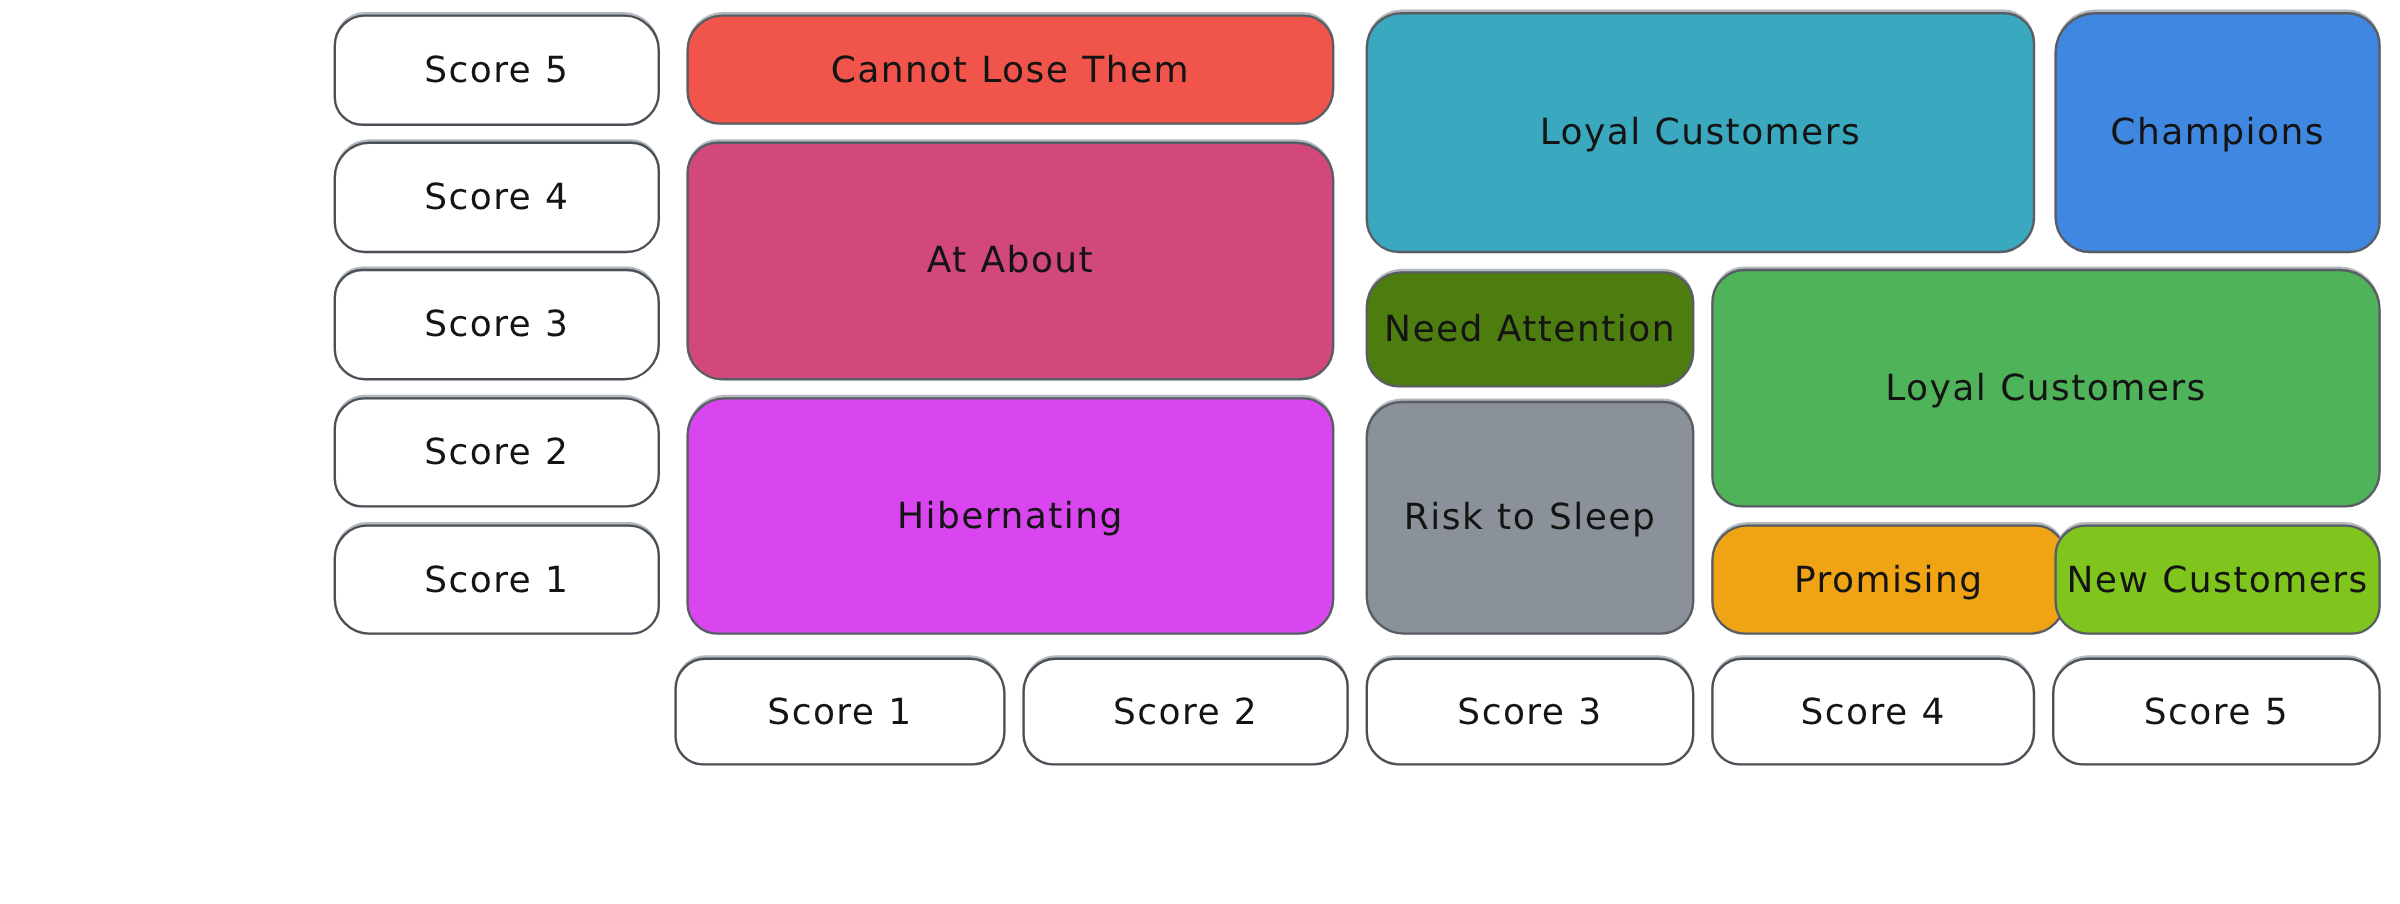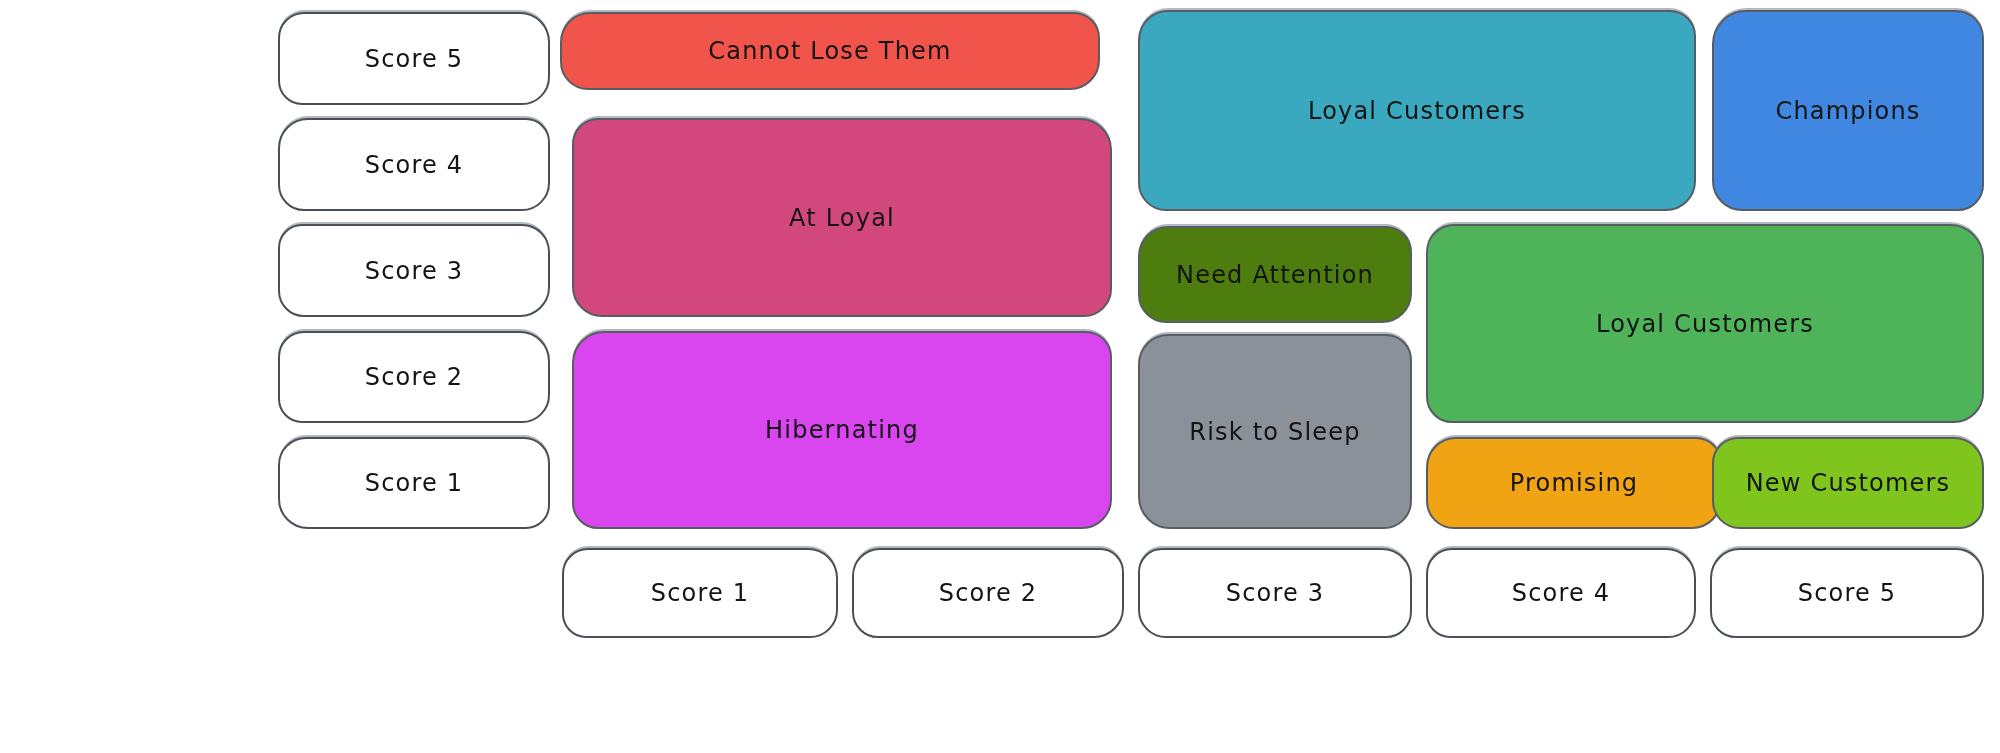--- a/index.html
+++ b/index.html
@@ -18,21 +18,21 @@
   }
   .box {
     position: absolute;
     display: flex;
     align-items: center;
     justify-content: center;
     box-sizing: border-box;
     border: 2.6px solid #43484e;
     border-radius: 26px 30px 28px 24px;
     box-shadow: 0 -3px 0 -1px #b3b9bf;
-    font-size: 24px;
+    font-size: 30px;
     letter-spacing: 1.2px;
     text-align: center;
     white-space: nowrap;
     background: #ffffff;
   }
   .plain {
     background: #ffffff;
     border-color: #4a5056;
   }
   .seg {
@@ -47,21 +47,21 @@
   .fscore-3        { left: 278px;  top: 224px; width: 272px;  height: 93px;  border-radius: 24px 28px 30px 26px; }
   .fscore-2        { left: 278px;  top: 331px; width: 272px;  height: 92px; }
   .fscore-1        { left: 278px;  top: 437px; width: 272px;  height: 92px;  border-radius: 28px 26px 24px 30px; }
   .rscore-1        { left: 562px;  top: 548px; width: 276px;  height: 90px; }
   .rscore-2        { left: 852px;  top: 548px; width: 272px;  height: 90px;  border-radius: 28px 24px 30px 26px; }
   .rscore-3        { left: 1138px; top: 548px; width: 274px;  height: 90px;  border-radius: 24px 30px 26px 28px; }
   .rscore-4        { left: 1426px; top: 548px; width: 270px;  height: 90px; }
   .rscore-5        { left: 1710px; top: 548px; width: 274px;  height: 90px;  border-radius: 30px 28px 24px 26px; }
   .recency-label   { left: 562px;  top: 650px; width: 1422px; height: 93px;  border-radius: 30px 34px 30px 36px; }
   
-  .cannot-lose     { left: 560px;  top: 12px;  width: 540px;  height: 78px; }
+  .cannot-lose     { left: 572px;  top: 12px;  width: 540px;  height: 92px; }
   .at-risk         { left: 572px;  top: 118px; width: 540px;  height: 199px; border-radius: 26px 32px 28px 30px; }
   .hibernating     { left: 572px;  top: 331px; width: 540px;  height: 198px; border-radius: 32px 26px 30px 26px; }
   .loyal-upper     { left: 1138px; top: 10px;  width: 558px;  height: 201px; }
   .champions       { left: 1712px; top: 10px;  width: 272px;  height: 201px; border-radius: 34px 28px 26px 30px; }
   .need-attention  { left: 1138px; top: 226px; width: 274px;  height: 97px; }
   .loyal-lower     { left: 1426px; top: 224px; width: 558px;  height: 199px; border-radius: 28px 34px 30px 26px; }
   .about-to-sleep  { left: 1138px; top: 334px; width: 274px;  height: 195px; border-radius: 30px 26px 28px 32px; }
   .promising       { left: 1426px; top: 437px; width: 296px;  height: 92px; }
   .new-customers   { left: 1712px; top: 437px; width: 272px;  height: 92px;  border-radius: 26px 30px 24px 28px; }
 </style>
@@ -70,21 +70,21 @@
 
 <div class="canvas">
 
   <div class="box plain fscore-5">Score 5</div>
   <div class="box plain fscore-4">Score 4</div>
   <div class="box plain fscore-3">Score 3</div>
   <div class="box plain fscore-2">Score 2</div>
   <div class="box plain fscore-1">Score 1</div>
 
   <div class="box seg cannot-lose" style="background-color: rgb(240, 84, 74);">Cannot Lose Them</div>
-  <div class="box seg at-risk" style="background-color: rgb(210, 72, 125);">At Loyal</div>
+  <div class="box seg at-risk" style="background-color: rgb(210, 72, 125);">At About</div>
   <div class="box seg hibernating" style="background-color: #d946ef;">Hibernating</div>
   <div class="box seg loyal-upper" style="background-color: rgb(58, 169, 192);">Loyal Customers</div>
   <div class="box seg champions" style="background-color: rgb(63, 135, 224);">Champions</div>
   <div class="box seg need-attention" style="background-color: #4d7c0f;">Need Attention</div>
   <div class="box seg loyal-lower" style="background-color: rgb(79, 179, 90);">Loyal Customers</div>
   <div class="box seg about-to-sleep" style="background-color: rgb(139, 145, 153);">Risk to Sleep</div>
   <div class="box seg promising" style="background-color: rgb(240, 164, 19);">Promising</div>
   <div class="box seg new-customers" style="background-color: rgb(128, 197, 30);">New Customers</div>
 
   <div class="box plain rscore-1">Score 1</div>

